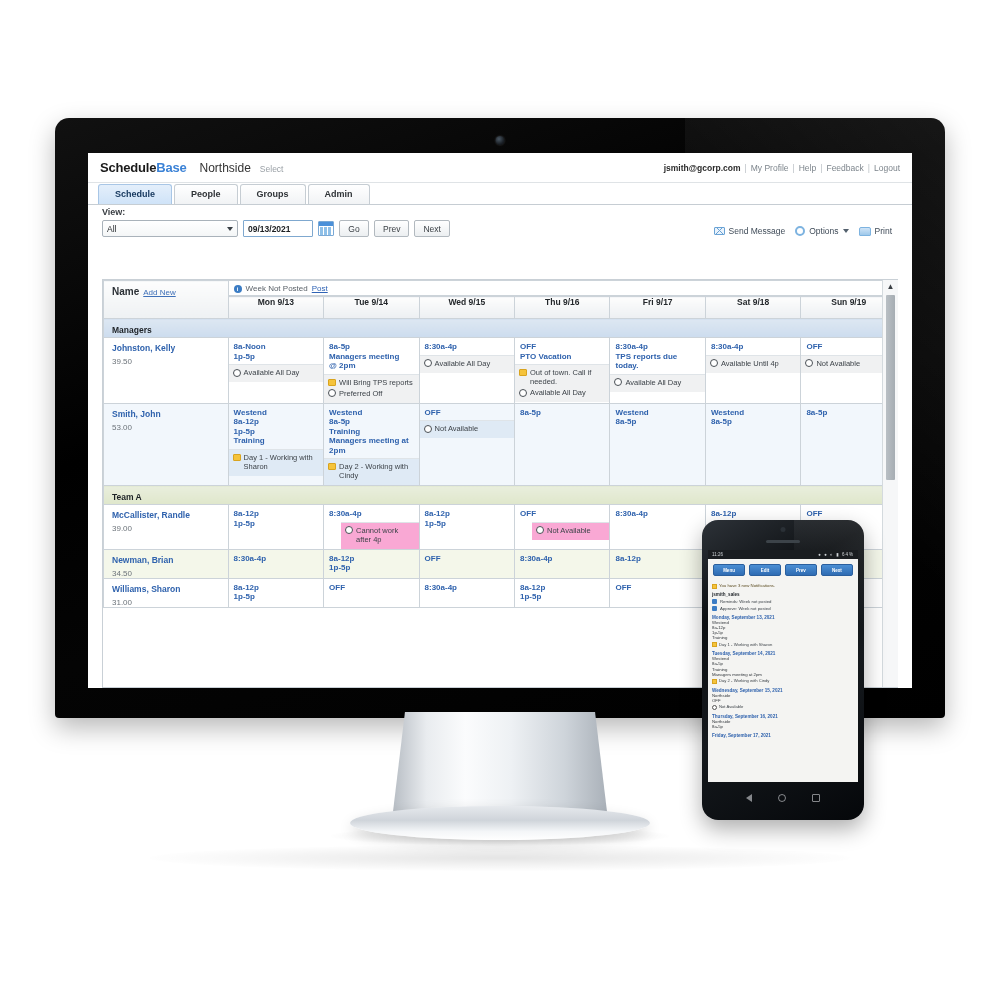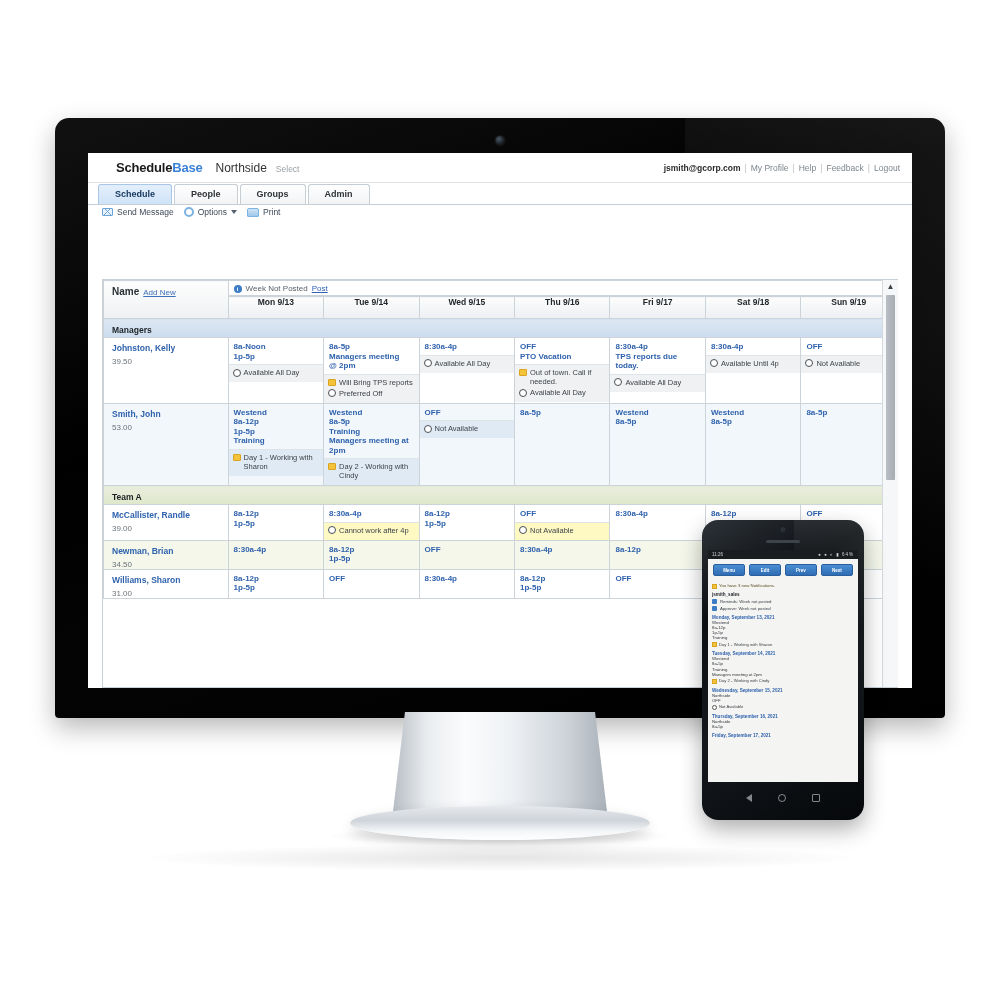--- a/index.html
+++ b/index.html
@@ -60,21 +60,21 @@
 
   
   .app { width:100%; height:100%; position:relative; background:#fff; }
 
   .app-header {
     height:30px; padding:0 12px;
     display:flex; align-items:center; justify-content:space-between;
     border-bottom:1px solid #dfe3e6;
     background:#fff;
   }
-  .brand { font-size:13px; font-weight:bold; color:#1a1a1a; letter-spacing:-.2px;margin-left:16px; }
+  .brand { font-size:13px; font-weight:bold; color:#1a1a1a; letter-spacing:-.2px; }
   .brand .b-blue { color:#3b82d6; }
   .site-name { font-size:12px; color:#333; margin-left:13px; font-weight:normal; }
   .site-select { font-size:8.5px; color:#9aa0a6; margin-left:9px; }
   .brand-wrap { display:flex; align-items:baseline; }
 
   .header-links { font-size:8.5px; color:#7d858c; display:flex; align-items:center; gap:4px; }
   .header-links .hl-user { color:#2b2b2b; font-weight:bold; }
   .header-links a { color:#7d858c; text-decoration:none; }
   .header-links .sep { color:#b9bfc4; }
 
@@ -178,21 +178,21 @@
   .note { display:flex; gap:3px; align-items:flex-start; margin-bottom:2px; }
   .note-txt { font-size:7.5px; color:#3d4349; line-height:9px; }
   .n-ico-note { flex:0 0 auto; width:8px;height:7px;margin-top:1px;background:#f5c33b;border:1px solid #d9a41f;border-radius:1px;}
   .n-ico-clock { flex:0 0 auto; width:8px;height:8px;margin-top:0.5px;border-radius:50%;border:1.5px solid #4a5056;background:#fff; }
 
   
   tr.r-smith td.cell, tr.r-smith td.emp-name { background:#f2f7fc; }
   tr.r-smith .cell-notes { background:#dfeaf5; }
   tr.r-newman td.cell, tr.r-newman td.emp-name { background:#f4f7ea; }
   tr.r-kelly .cell-notes { background:#f0f1f2; }
-  tr.r-randle .cell-notes { background:#fef9c3; }
+  tr.r-randle .cell-notes { background:#f9a8d4;margin-left:17px; }
 
   
   .phone {
     position:absolute; left:702px; top:520px; width:162px; height:300px;
     background:linear-gradient(150deg,#2d3238 0%,#0d1013 26%,#15191d 58%,#05070a 100%);
     border-radius:16px; box-shadow:0 9px 22px rgba(0,0,0,.32);
     overflow:hidden;
   }
   .phone-gloss { position:absolute; right:0; top:0; width:70px; height:110px;
     background:linear-gradient(215deg, rgba(255,255,255,.11), rgba(255,255,255,0) 70%); }
@@ -270,20 +270,39 @@
 
         <div class="tabbar" id="tabbar">
             <div class="tab active">Schedule</div>
             <div class="tab">People</div>
             <div class="tab">Groups</div>
             <div class="tab">Admin</div>
           </div>
 
 
         <div class="toolbar">
+          <div class="view-block">
+            <span class="view-label">View:</span>
+            <div class="view-controls">
+              <div class="select-box">
+                <span>All</span>
+                <span class="caret"></span>
+              </div>
+              <div class="date-box">
+                <span>09/13/2021</span>
+              </div>
+              <div class="cal-icon">
+                <div class="cal-top"></div>
+                <div class="cal-g"></div>
+              </div>
+              <div class="btn">Go</div>
+              <div class="btn">Prev</div>
+              <div class="btn">Next</div>
+            </div>
+          </div>
 
           <div class="tool-right">
             <div class="tool-link">
               <span class="ico-env"></span>
               <span>Send Message</span>
             </div>
             <div class="tool-link">
               <span class="ico-gear"></span>
               <span>Options</span>
               <span class="mini-caret"></span>

